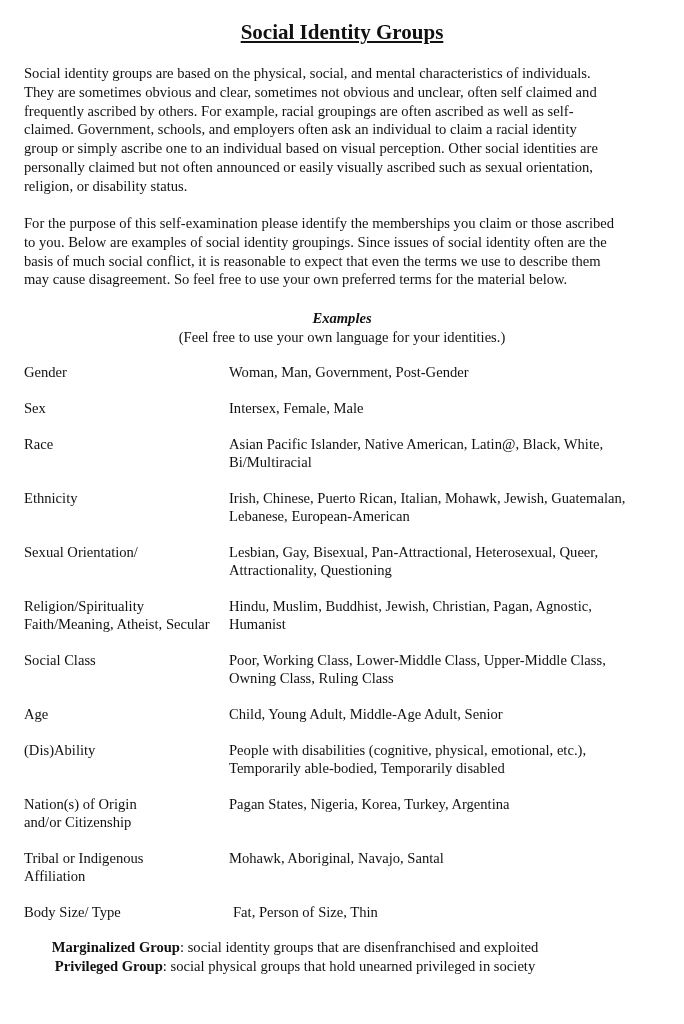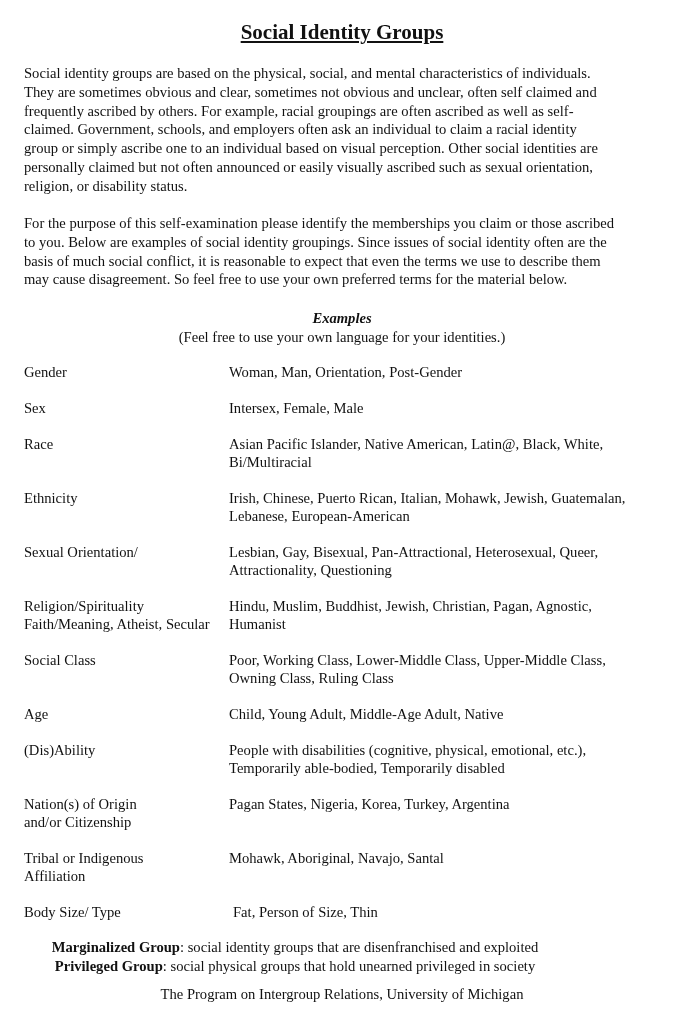--- a/index.html
+++ b/index.html
@@ -126,21 +126,21 @@
 may cause disagreement. So feel free to use your own preferred terms for the material below.</p>
 
   <div class="examples-head">
     <span class="bold">Examples</span>
     <span class="sub">(Feel free to use your own language for your identities.)</span>
   </div>
 
   <div class="rows">
     <div class="row" style="top:0px;">
       <span class="cat">Gender</span>
-      <span class="vals">Woman, Man, Orientation, Post-Gender</span>
+      <span class="vals">Woman, Man, Government, Post-Gender</span>
     </div>
     <div class="row" style="top:36px;">
       <span class="cat">Sex</span>
       <span class="vals">Intersex, Female, Male</span>
     </div>
     <div class="row" style="top:72px;">
       <span class="cat">Race</span>
       <span class="vals">Asian Pacific Islander, Native American, Latin@, Black, White,
 Bi/Multiracial</span>
     </div>
@@ -160,21 +160,21 @@
       <span class="vals">Hindu, Muslim, Buddhist, Jewish, Christian, Pagan, Agnostic,
 Humanist</span>
     </div>
     <div class="row" style="top:288px;">
       <span class="cat">Social Class</span>
       <span class="vals">Poor, Working Class, Lower-Middle Class, Upper-Middle Class,
 Owning Class, Ruling Class</span>
     </div>
     <div class="row" style="top:342px;">
       <span class="cat">Age</span>
-      <span class="vals">Child, Young Adult, Middle-Age Adult, Native</span>
+      <span class="vals">Child, Young Adult, Middle-Age Adult, Senior</span>
     </div>
     <div class="row" style="top:378px;">
       <span class="cat">(Dis)Ability</span>
       <span class="vals">People with disabilities (cognitive, physical, emotional, etc.),
 Temporarily able-bodied, Temporarily disabled</span>
     </div>
     <div class="row" style="top:432px;">
       <span class="cat">Nation(s) of Origin
 and/or Citizenship</span>
       <span class="vals">Pagan States, Nigeria, Korea, Turkey, Argentina</span>
@@ -192,14 +192,13 @@
 
   <div class="defs">
     <div>
       <b>Marginalized Group</b><span>: social identity groups that are disenfranchised and exploited</span>
     </div>
     <div>
       <b>Privileged Group</b><span>: social physical groups that hold unearned privileged in society</span>
     </div>
   </div>
 
-  <div class="footer">The Program on Intergroup Relations, University of Michigan</div>
 </div>
 
 </body></html>

